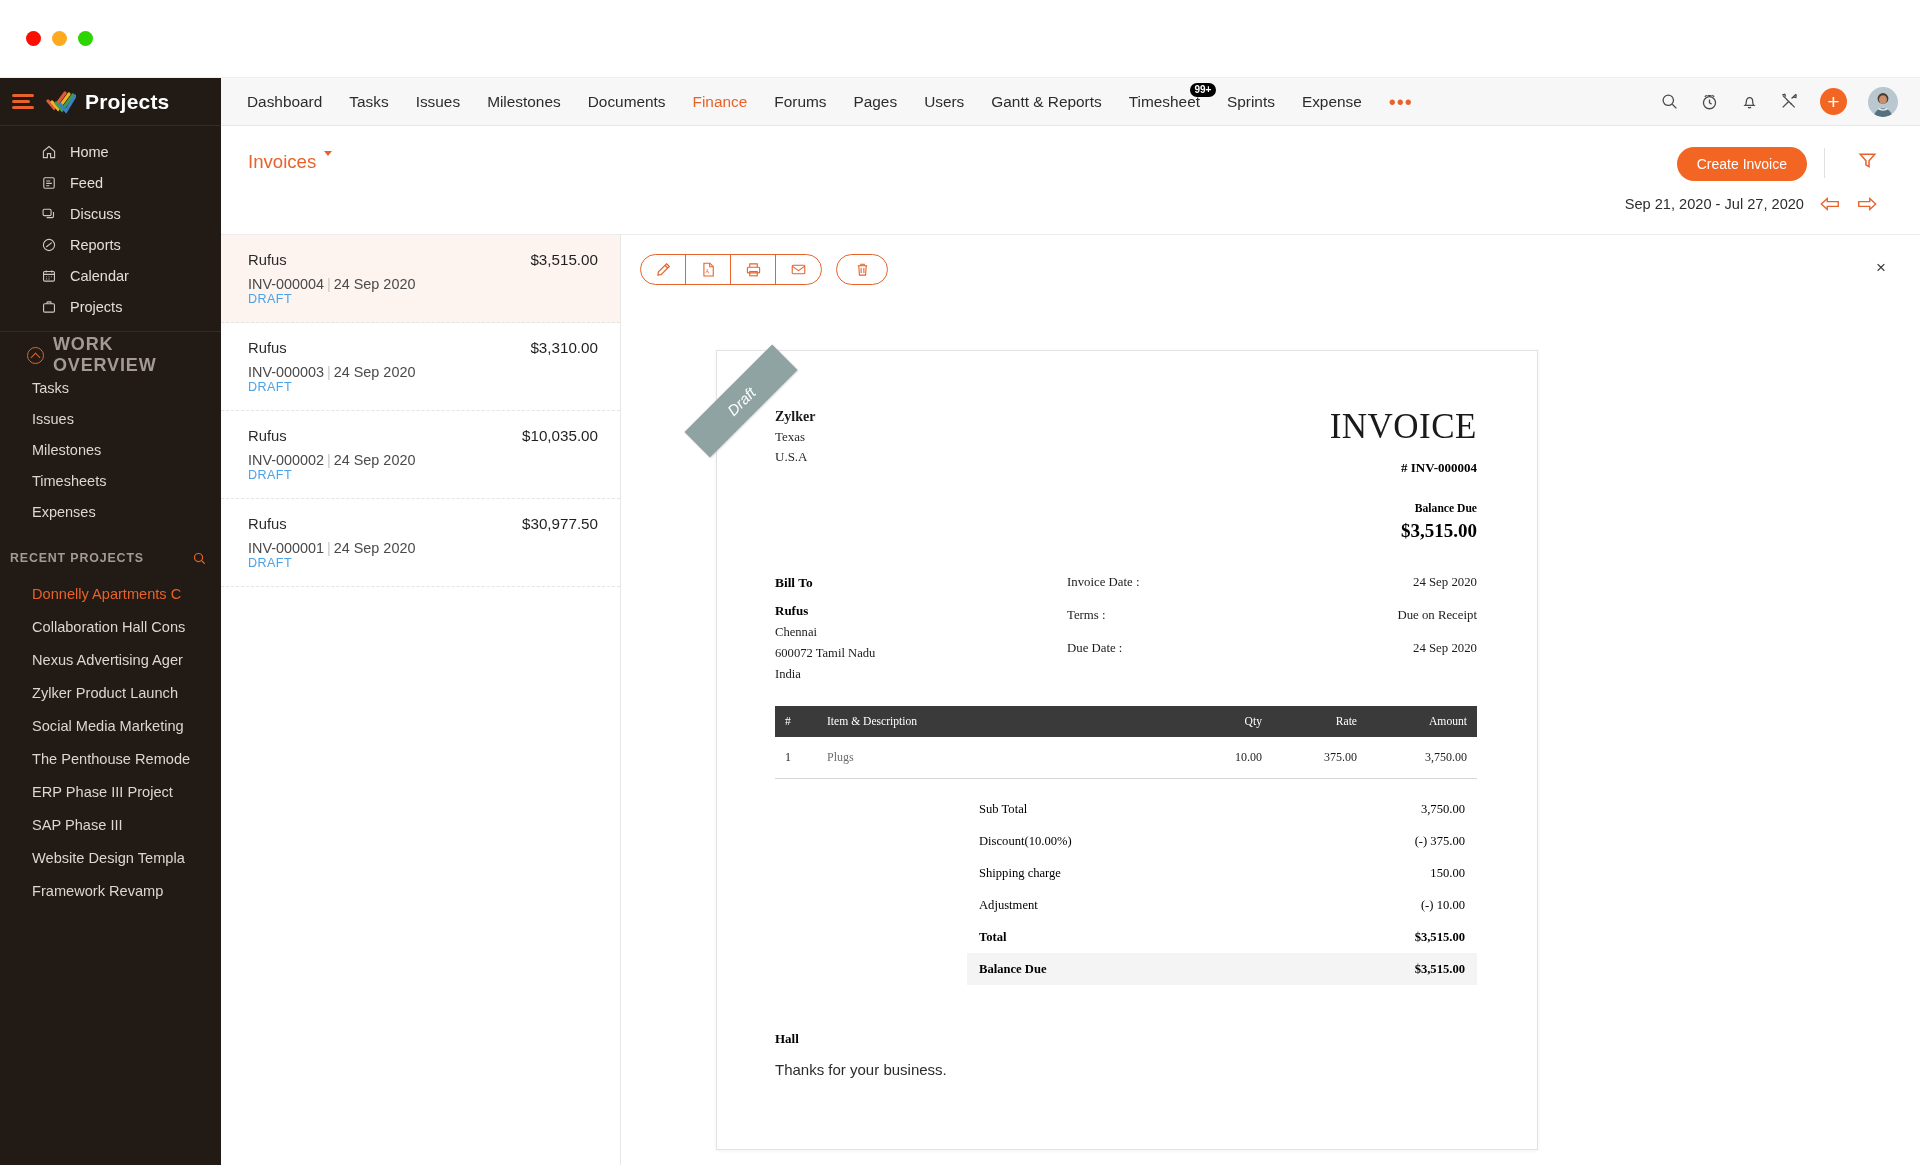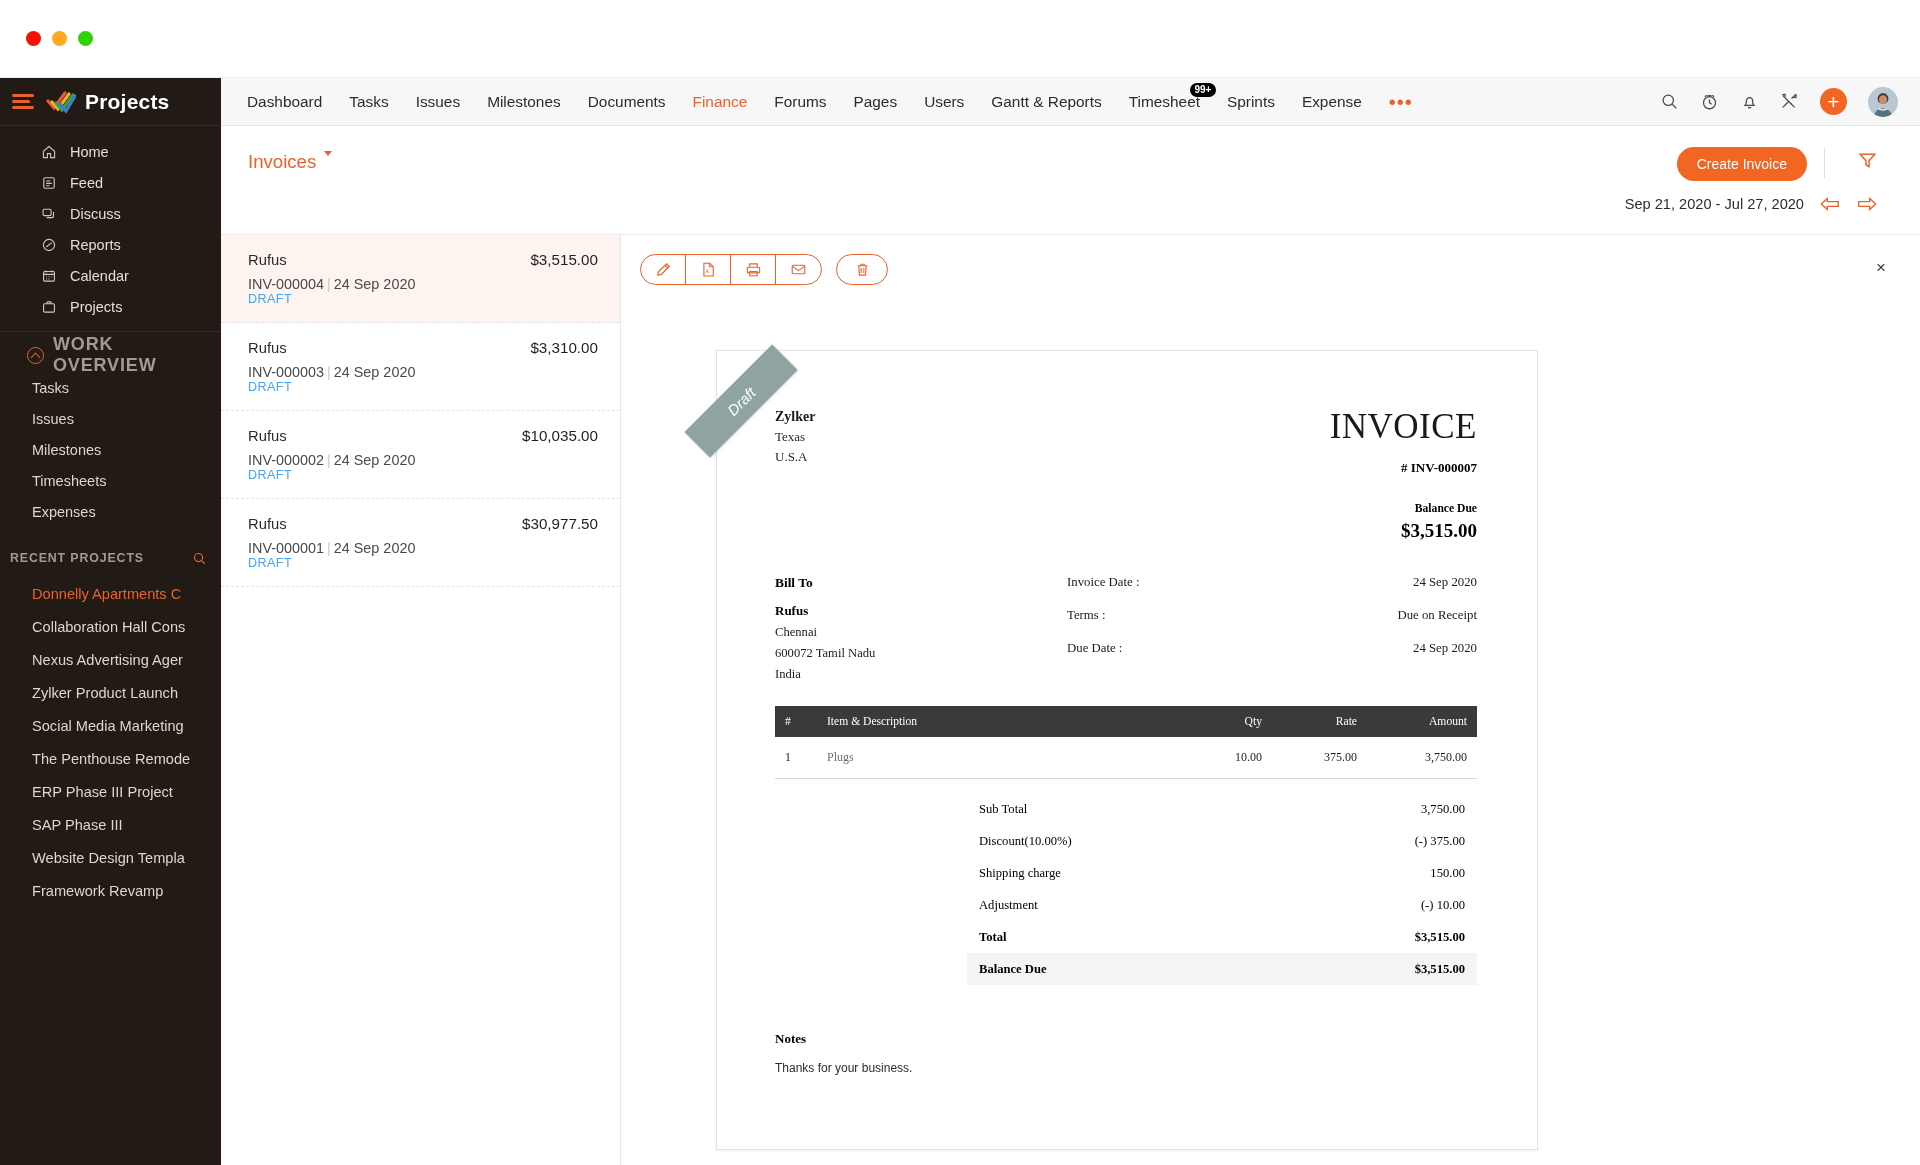--- a/index.html
+++ b/index.html
@@ -241,21 +241,21 @@
   }
   table.items tbody td.l { text-align:left; }
   table.items tbody td.desc { color:#6d6d6d; }
 
   .totals { margin-top:14px; margin-left:auto; width:510px; }
   .trow { display:flex; justify-content:space-between; padding:8.5px 12px; font-size:12.6px; }
   .trow.bold { font-weight:700; }
   .trow.hl { background:#f4f4f4; font-weight:700; }
 
   .notes-h { font-size:13px; font-weight:700; margin-top:46px; }
-  .notes-b { font-size:12px; margin-top:14px; font-family:"Liberation Sans", sans-serif; color:#2b2b2b; }
+  .notes-b { font-size:15px; margin-top:14px; font-family:"Liberation Sans", sans-serif; color:#2b2b2b; }
 </style>
 </head>
 <body>
 
 <div class="app">
 
   <div class="chrome">
     <div class="dot red"></div>
     <div class="dot amber"></div>
     <div class="dot green"></div>
@@ -586,21 +586,21 @@
         <div class="doc-pad">
 
           <div class="doc-top">
             <div>
               <div class="biz-name">Zylker</div>
               <div class="biz-line">Texas</div>
               <div class="biz-line">U.S.A</div>
             </div>
             <div>
               <div class="inv-word">INVOICE</div>
-              <div class="inv-no"># INV-000007</div>
+              <div class="inv-no"># INV-000004</div>
               <div class="bal-lbl">Balance Due</div>
               <div class="bal-amt">$3,515.00</div>
             </div>
           </div>
 
           <div class="mid">
             <div>
               <div class="billto-h">Bill To</div>
               <div class="billto-name">Rufus</div>
               <div class="billto-l">Chennai</div>
@@ -664,21 +664,21 @@
             <div class="trow bold">
               <span>Total</span>
               <span>$3,515.00</span>
             </div>
             <div class="trow hl">
               <span>Balance Due</span>
               <span>$3,515.00</span>
             </div>
           </div>
 
-          <div class="notes-h">Notes</div>
+          <div class="notes-h">Hall</div>
           <div class="notes-b">Thanks for your business.</div>
 
         </div>
       </div>
     </div>
   </div>
 
 </div>
 
 </body></html>

